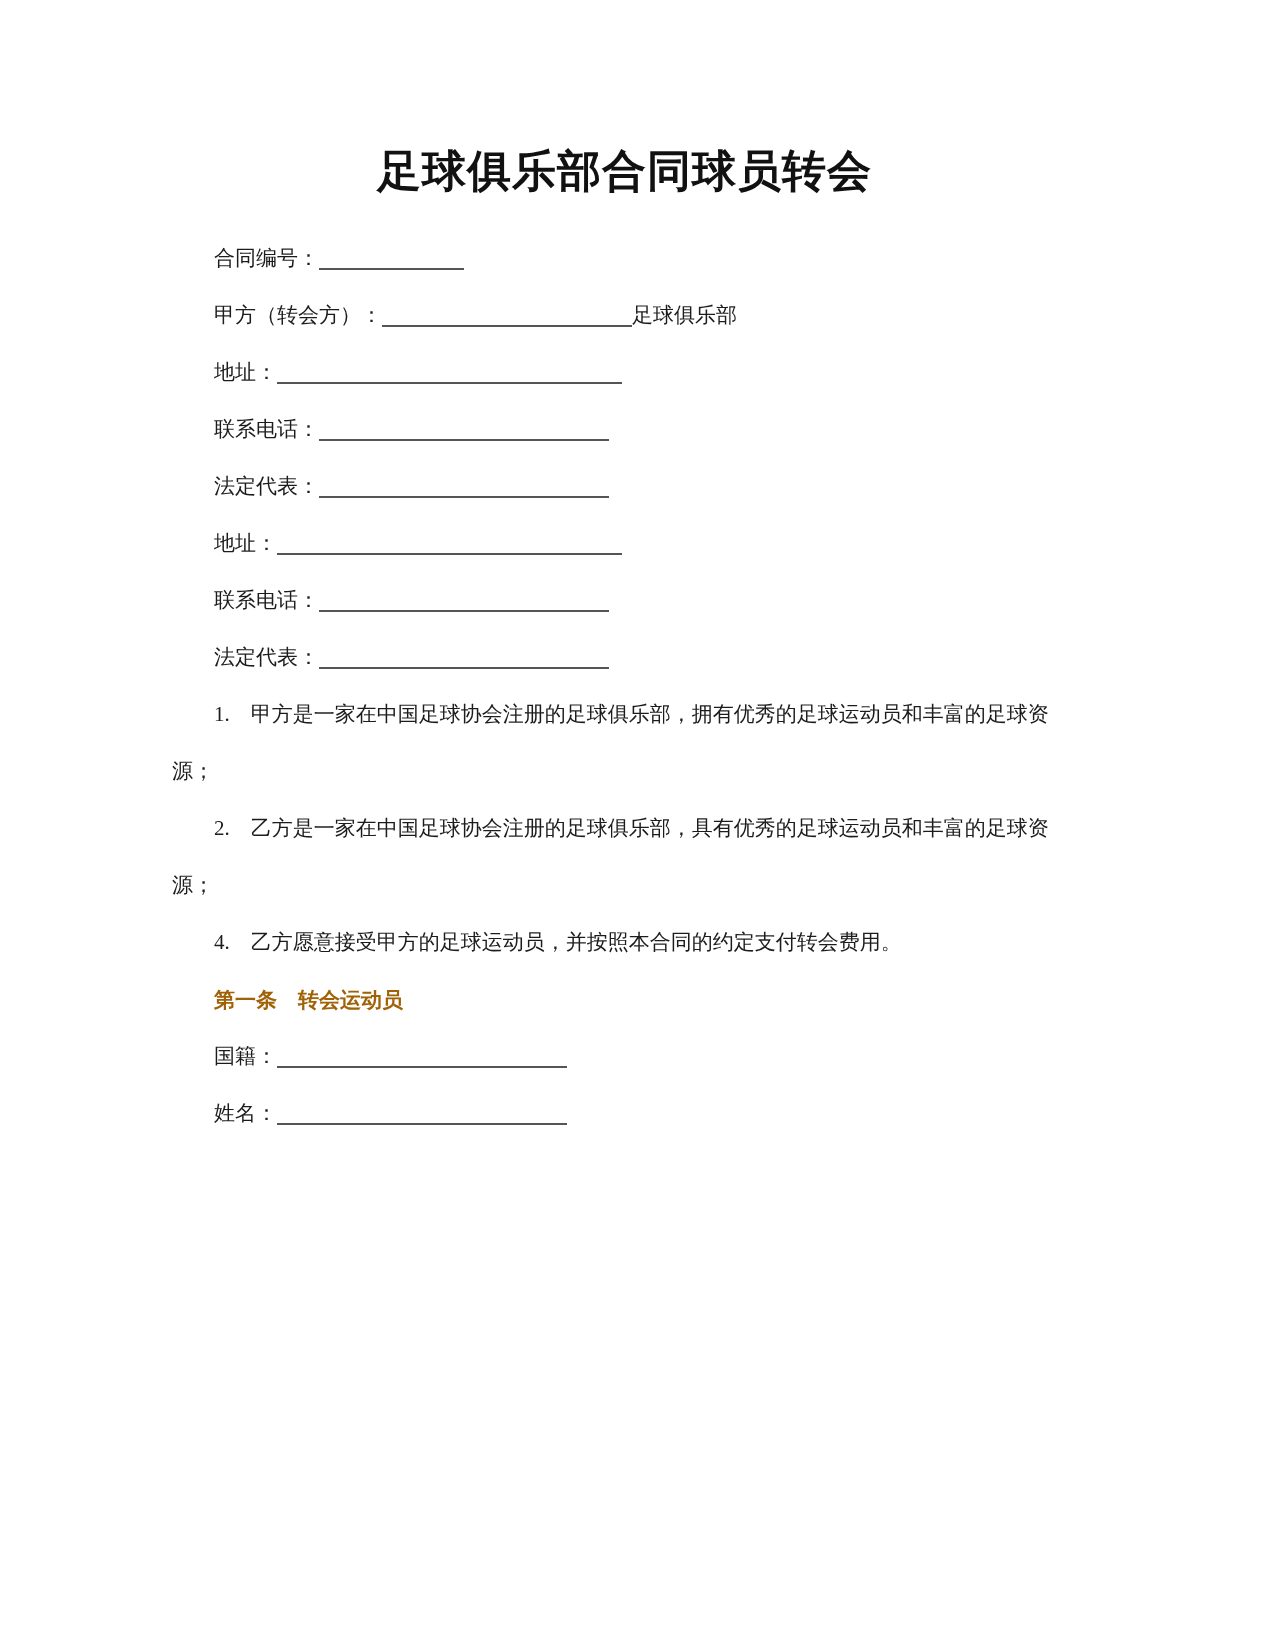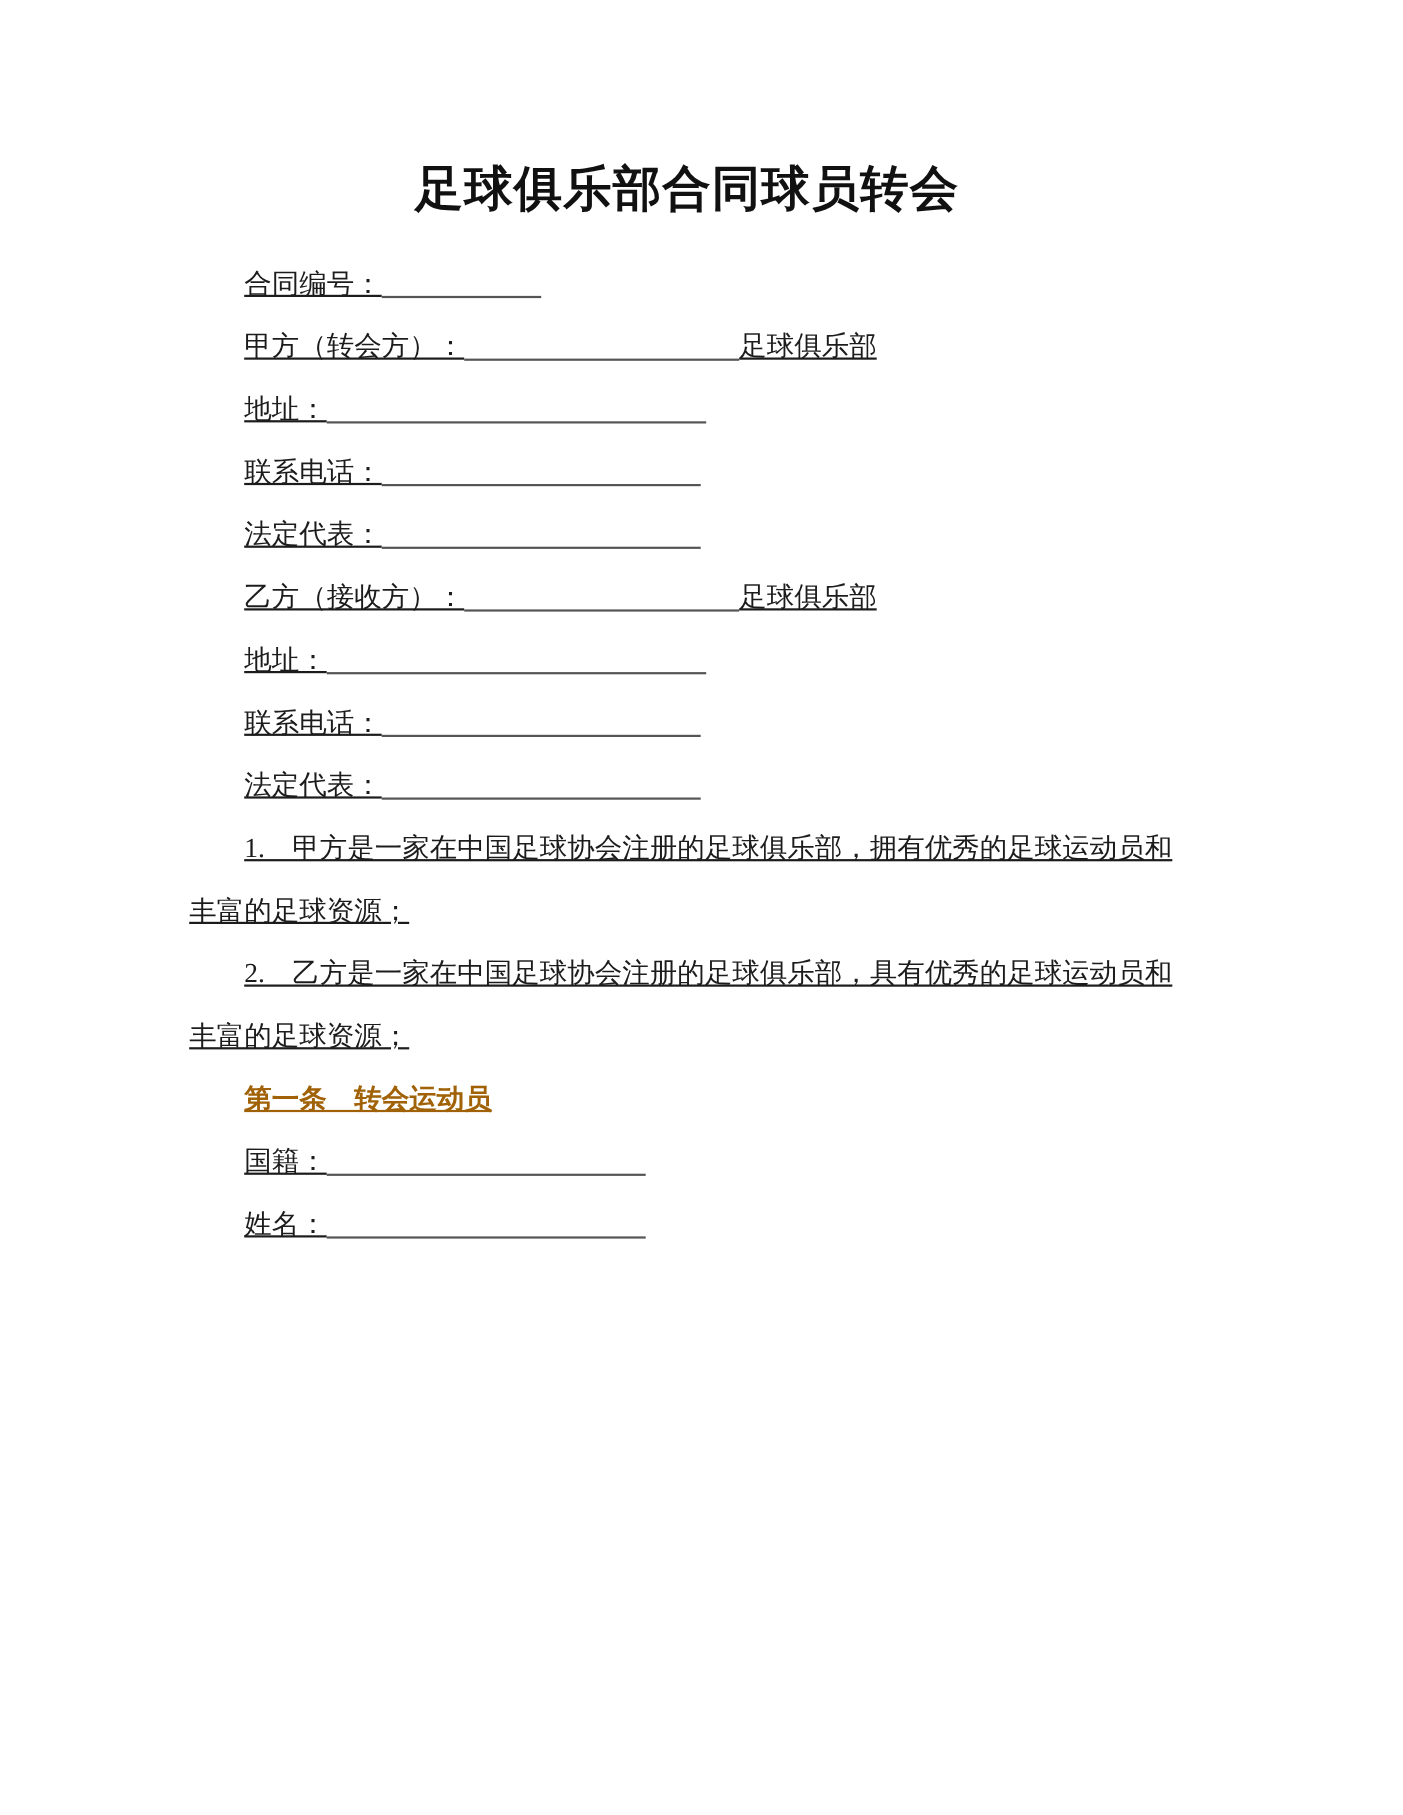--- a/index.html
+++ b/index.html
@@ -26,25 +26,24 @@
     margin: 0 0 26px 0;
     font-size: 44px;
     line-height: 64px;
     font-weight: 700;
     text-align: center;
     letter-spacing: 1px;
     color: #111111;
   }
   .line {
     margin: 0;
-    font-size: 25px;
+    font-size: 21px;
     line-height: 57px;
     text-indent: 2em;
     color: #1c1c1c;
-    text-decoration: underline;
   }
   .heading {
     font-family: "Liberation Sans", "DejaVu Sans", sans-serif;
     font-weight: 700;
     color: #a16207;
   }
   .blank {
     display: inline-block;
     height: 26px;
     margin-bottom: -5px;
@@ -79,39 +78,37 @@
     </p>
 
     <p class="line">
       <span>联系电话：</span><span class="blank w-phone"></span>
     </p>
 
     <p class="line">
       <span>法定代表：</span><span class="blank w-legal"></span>
     </p>
 
-    <p class="line">
-      <span>乙方（接收方）：</span><span class="blank w-party"></span><span>足球俱乐部</span>
-    </p>
 
     <p class="line">
       <span>地址：</span><span class="blank w-address"></span>
     </p>
 
     <p class="line">
       <span>联系电话：</span><span class="blank w-phone"></span>
     </p>
 
     <p class="line">
       <span>法定代表：</span><span class="blank w-legal"></span>
     </p>
 
 
     <p class="line">1.　甲方是一家在中国足球协会注册的足球俱乐部，拥有优秀的足球运动员和丰富的足球资源；</p>
     <p class="line">2.　乙方是一家在中国足球协会注册的足球俱乐部，具有优秀的足球运动员和丰富的足球资源；</p>
+    <p class="line">4.　乙方愿意接受甲方的足球运动员，并按照本合同的约定支付转会费用。</p>
 
 
     <p class="line heading">第一条　转会运动员</p>
 
     <p class="line">
       <span>国籍：</span><span class="blank w-nation"></span>
     </p>
 
     <p class="line">
       <span>姓名：</span><span class="blank w-name"></span>

